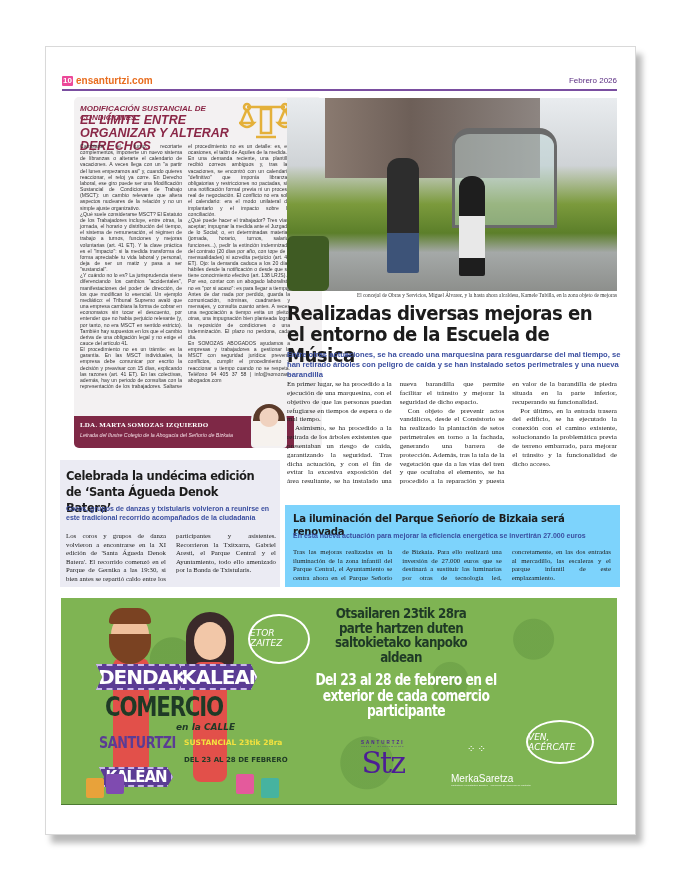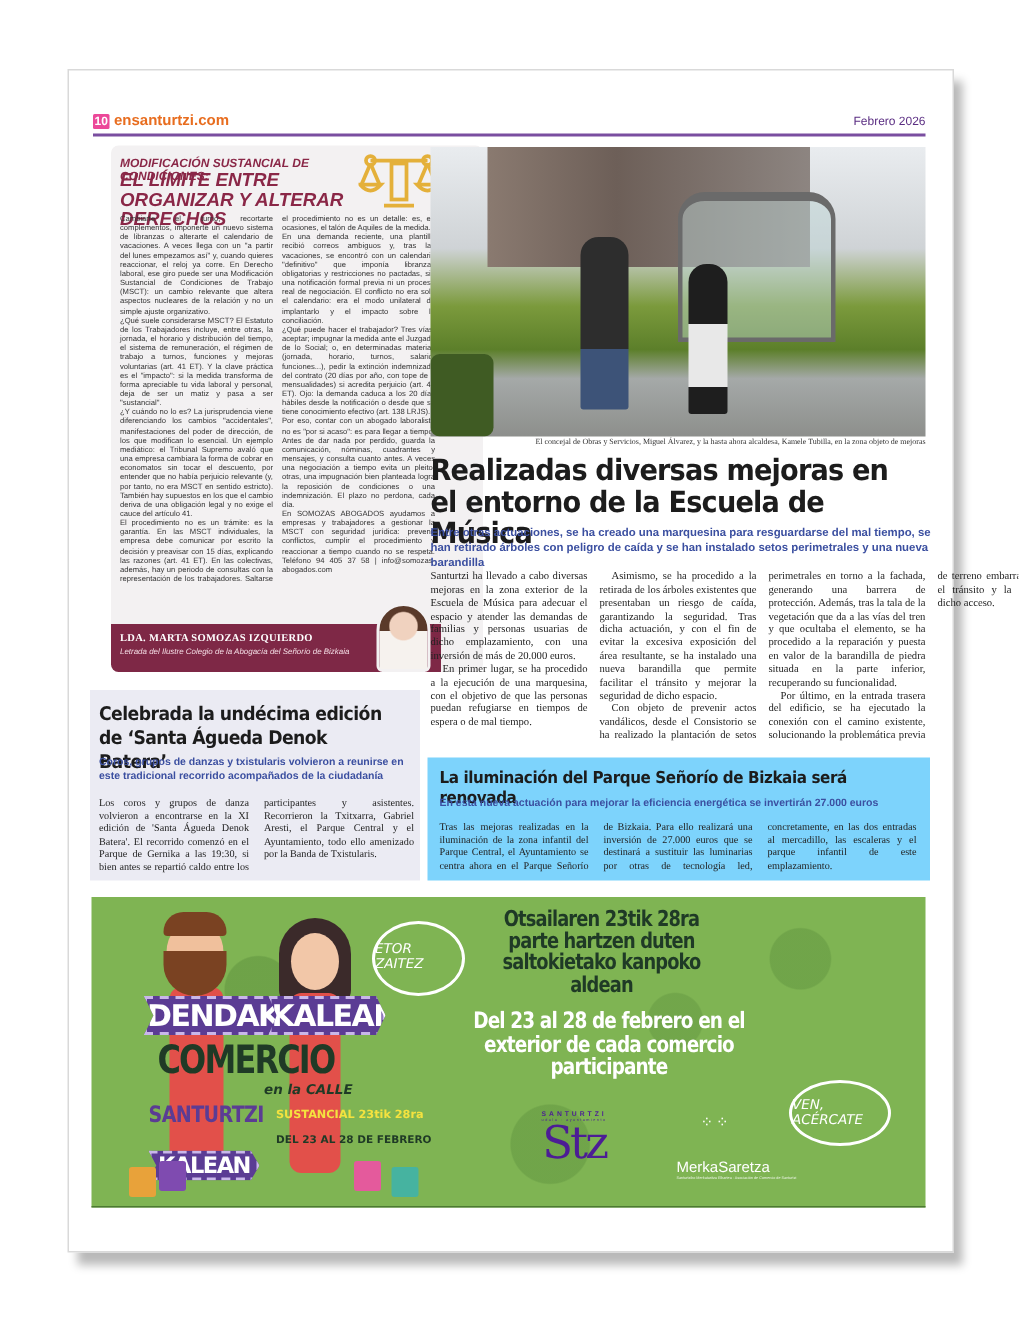--- a/index.html
+++ b/index.html
@@ -157,21 +157,20 @@
   <div class="shelter"></div>
   <div class="man"></div>
   <div class="woman"></div>
   <div class="bush"></div>
 </div>
 <div class="caption">El concejal de Obras y Servicios, Miguel Álvarez, y la hasta ahora alcaldesa, Kamele Tubilla, en la zona objeto de mejoras</div>
 
 <div class="main-title">Realizadas diversas mejoras en el entorno de la Escuela de Música</div>
 <div class="main-sub">Entre otras actuaciones, se ha creado una marquesina para resguardarse del mal tiempo, se han retirado árboles con peligro de caída y se han instalado setos perimetrales y una nueva barandilla</div>
 <div class="main-cols">
-  <p>Santurtzi ha llevado a cabo diversas mejoras en la zona exterior de la Escuela de Música para adecuar el espacio y atender las demandas de familias y personas usuarias de dicho emplazamiento, con una inversión de más de 20.000 euros.</p>
   <p>En primer lugar, se ha procedido a la ejecución de una marquesina, con el objetivo de que las personas puedan refugiarse en tiempos de espera o de mal tiempo.</p>
   <p>Asimismo, se ha procedido a la retirada de los árboles existentes que presentaban un riesgo de caída, garantizando la seguridad. Tras dicha actuación, y con el fin de evitar la excesiva exposición del área resultante, se ha instalado una nueva barandilla que permite facilitar el tránsito y mejorar la seguridad de dicho espacio.</p>
   <p>Con objeto de prevenir actos vandálicos, desde el Consistorio se ha realizado la plantación de setos perimetrales en torno a la fachada, generando una barrera de protección. Además, tras la tala de la vegetación que da a las vías del tren y que ocultaba el elemento, se ha procedido a la reparación y puesta en valor de la barandilla de piedra situada en la parte inferior, recuperando su funcionalidad.</p>
   <p>Por último, en la entrada trasera del edificio, se ha ejecutado la conexión con el camino existente, solucionando la problemática previa de terreno embarrado, para mejorar el tránsito y la funcionalidad de dicho acceso.</p>
 </div>
 
 <div class="agueda">
   <div class="t">Celebrada la undécima edición de ‘Santa Águeda Denok Batera’</div>
   <div class="s">Coros, grupos de danzas y txistularis volvieron a reunirse en este tradicional recorrido acompañados de la ciudadanía</div>
   <div class="c">Los coros y grupos de danza volvieron a encontrarse en la XI edición de 'Santa Águeda Denok Batera'. El recorrido comenzó en el Parque de Gernika a las 19:30, si bien antes se repartió caldo entre los participantes y asistentes. Recorrieron la Txitxarra, Gabriel Aresti, el Parque Central y el Ayuntamiento, todo ello amenizado por la Banda de Txistularis.</div>

